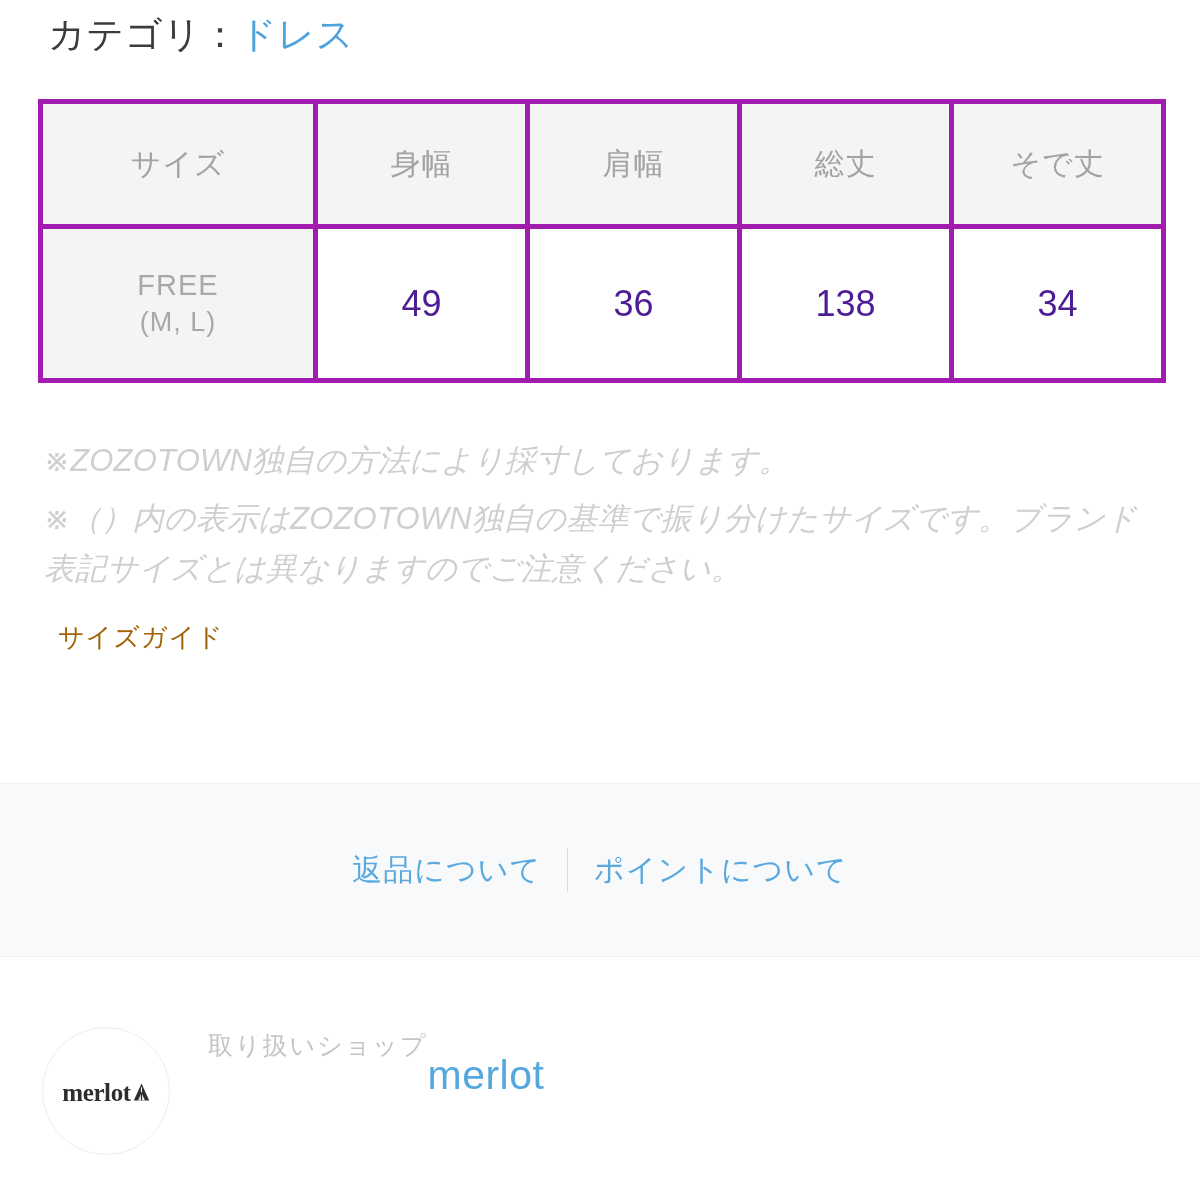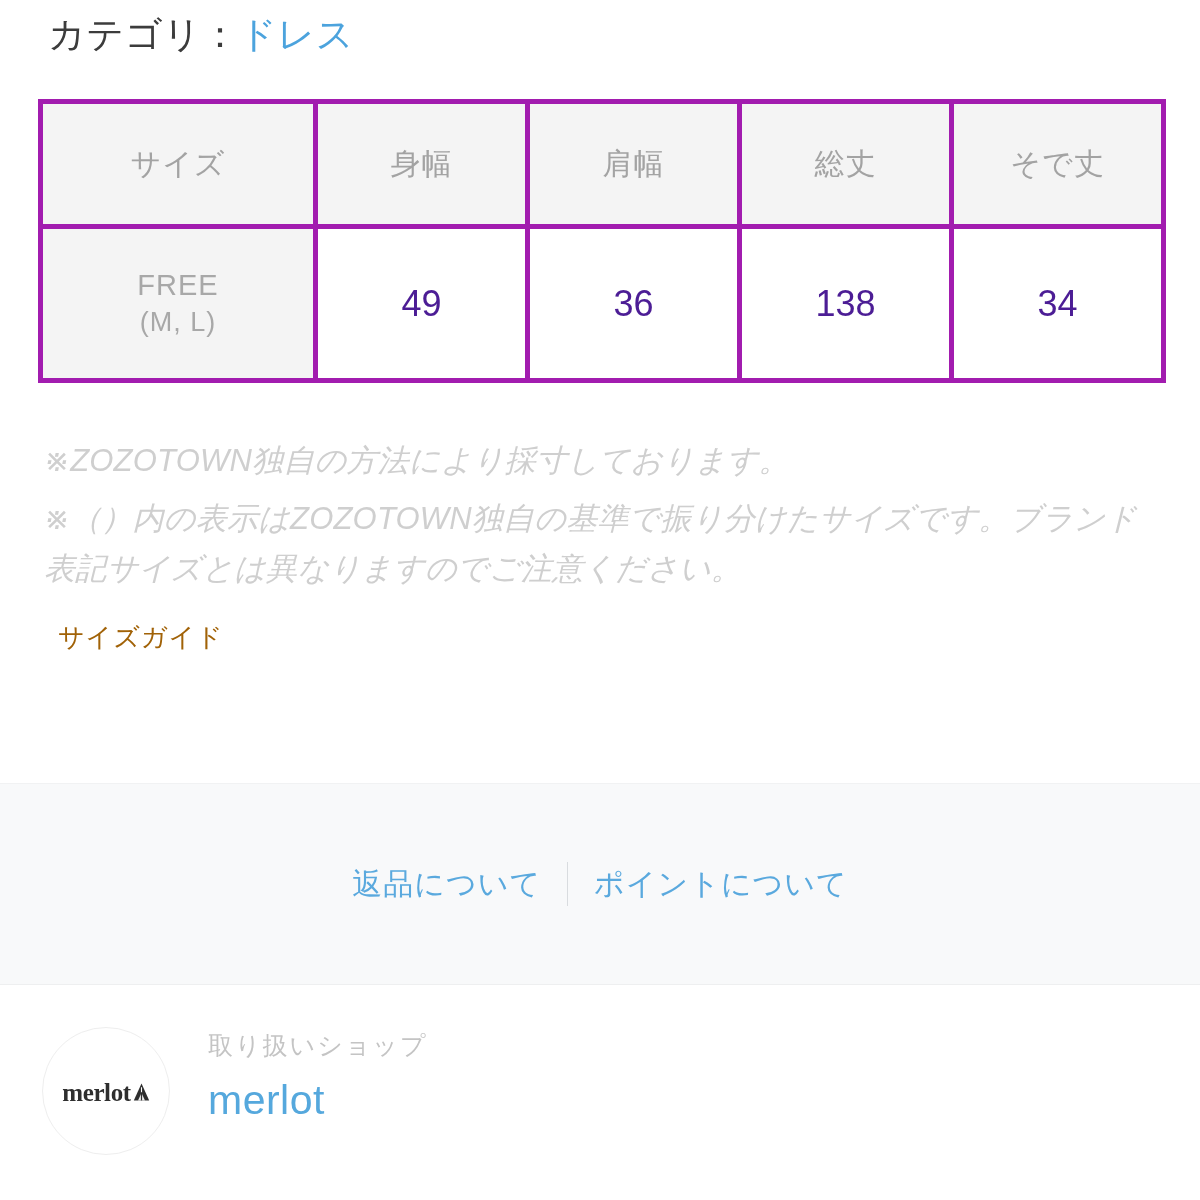--- a/index.html
+++ b/index.html
@@ -115,21 +115,21 @@
     cursor: pointer;
     margin-left: 20px;
   }
 
   
   .info-band {
     position: absolute;
     left: 0;
     top: 783px;
     width: 1200px;
-    height: 202px;
+    height: 174px;
     background: #f8f9fa;
     border-top: 1px solid #f1f2f3;
     border-bottom: 1px solid #eeeff0;
     box-sizing: border-box;
     display: flex;
     align-items: center;
     justify-content: center;
   }
   .info-band-links {
     display: flex;
@@ -188,21 +188,21 @@
     line-height: 1;
   }
   .shop-avatar-logo .logo-mark {
     width: 17px;
     height: 19px;
     display: block;
   }
   .shop-info {
     margin-left: 38px;
     display: flex;
-    flex-direction: column;
+    flex-direction: row;
     justify-content: flex-start;
     padding-top: 6px;
   }
   .shop-kicker {
     font-size: 25px;
     color: #c4c4c4;
     letter-spacing: 2px;
     line-height: 1;
   }
   .shop-name {

